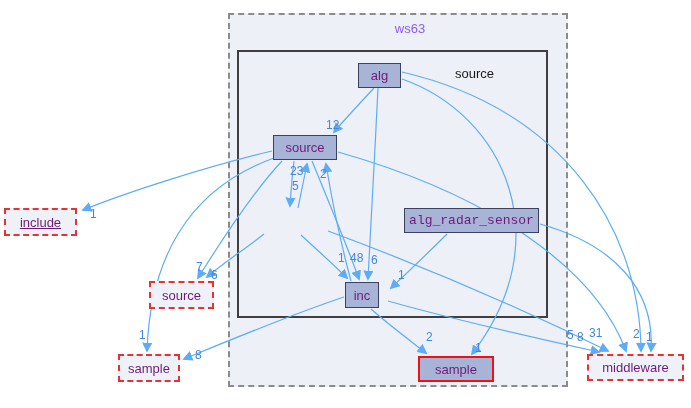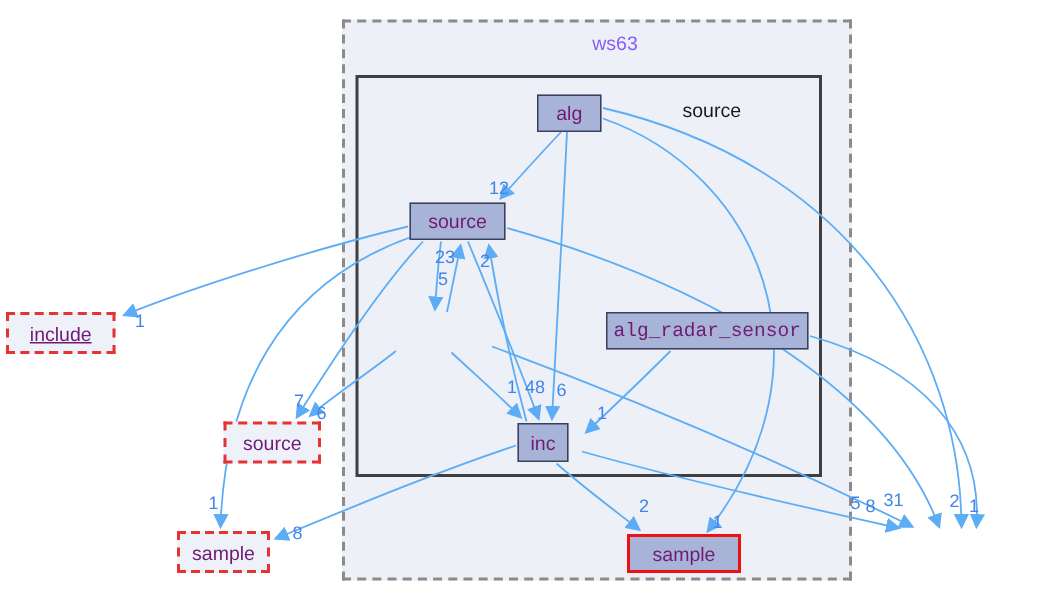--- a/index.html
+++ b/index.html
@@ -106,13 +106,14 @@
   <div class="node internal" style="left:345px; top:282px; width:34px;  height:26px;">inc</div>
 
   <div class="node external" style="left:4px;   top:208px; width:73px;  height:28px;text-decoration:underline;">include</div>
 
   <div class="node external" style="left:149px; top:281px; width:65px;  height:28px;">source</div>
 
   <div class="node external" style="left:118px; top:354px; width:62px;  height:28px;">sample</div>
 
   <div class="node highlighted" style="left:418px; top:356px; width:76px; height:26px;">sample</div>
 
+  <div class="node external" style="left:587px; top:354px; width:97px;  height:27px;">middleware</div>
 </div>
 
 </body></html>

